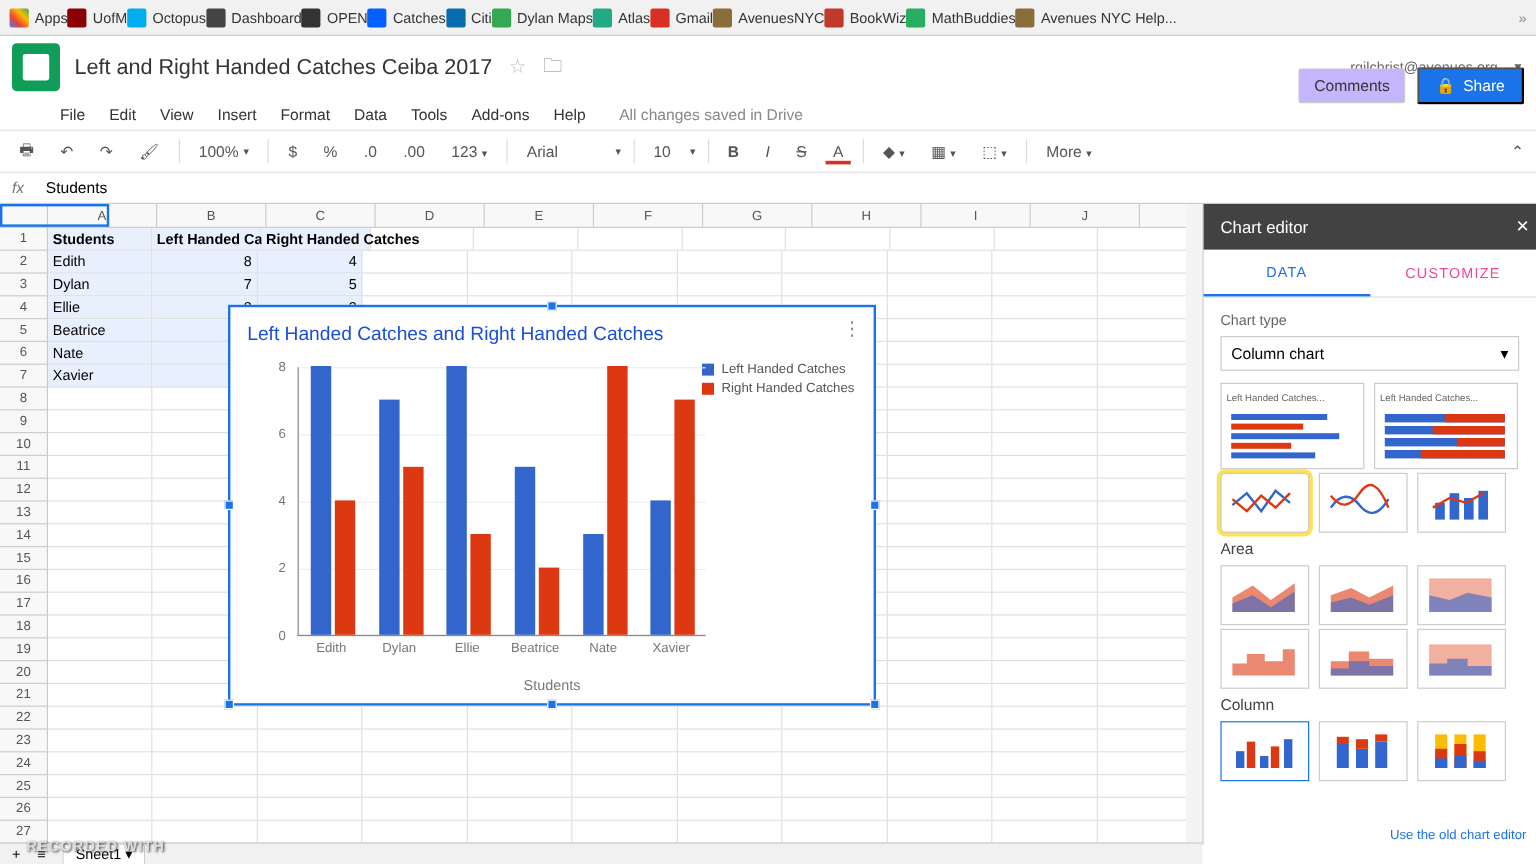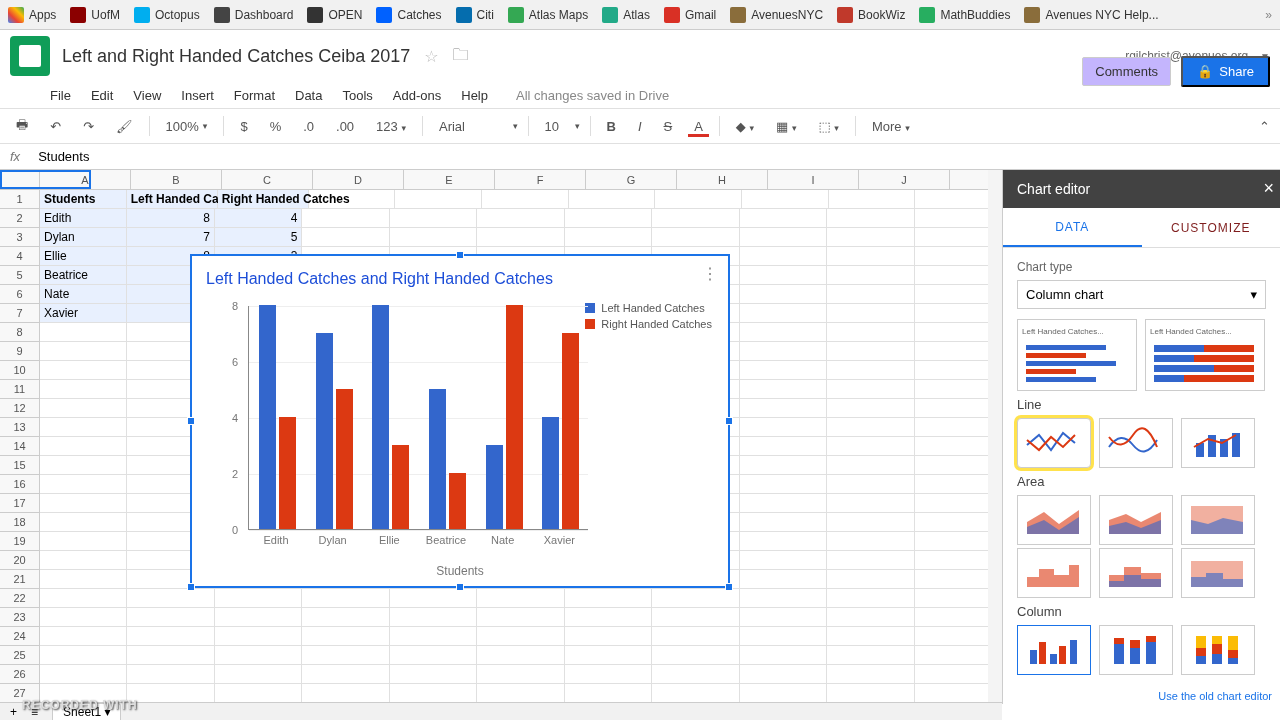--- a/index.html
+++ b/index.html
@@ -1,19 +1,19 @@
 <!DOCTYPE html>
 <html><head>
 <meta charset="utf-8">
 <style>
 * { margin:0; padding:0; box-sizing:border-box; font-family:Arial,sans-serif; }
 body { width:1280px; height:720px; overflow:hidden; background:#fff; position:relative; }
 
 
-.bookmarks { height:30px; background:#f1f1f1; border-bottom:1px solid #ccc; display:flex; align-items:center; padding:0 8px; gap:14px; font-size:12px; color:#333; }
+.bookmarks { height:30px; background:#f1f1f1; border-bottom:1px solid #ccc; display:flex; align-items:center; padding:0 8px; font-size:12px; color:#333; }
 .bookmarks .bm { display:flex; align-items:center; gap:5px; cursor:pointer; white-space:nowrap; }
 .bookmarks .ico { width:16px; height:16px; border-radius:2px; }
 
 
 .titlebar { height:52px; display:flex; align-items:center; padding:4px 10px; }
 .sheets-logo { width:40px; height:40px; background:#0f9d58; border-radius:4px; margin-right:12px; display:flex; align-items:center; justify-content:center; }
 .sheets-logo::after { content:""; width:22px; height:22px; background:#fff; border-radius:2px; }
 .doc-title { font-size:18px; color:#333; }
 .star { margin-left:14px; color:#bbb; font-size:16px; }
 .folder { margin-left:14px; color:#888; font-size:16px; }
@@ -76,21 +76,21 @@
 .bar-group { position:absolute; bottom:0; display:flex; gap:3px; align-items:flex-end; }
 .bar { width:17px; }
 .xlabel { position:absolute; top:236px; font-size:11px; color:#777; transform:translateX(-50%); }
 .chart-xlabel { text-align:center; font-size:12px; color:#777; margin-top:6px; }
 
 
 .editor { width:278px; background:#fff; border-left:1px solid #ccc; display:flex; flex-direction:column; position:relative; }
 .editor-header { height:38px; background:#424242; color:#fff; display:flex; align-items:center; padding:0 14px; font-size:14px; }
 .editor-close { position:absolute; right:6px; top:8px; color:#fff; font-size:18px; cursor:pointer; }
 .editor-tabs { display:flex; height:40px; border-bottom:1px solid #ddd; }
-.editor-tab { flex:1; display:flex; align-items:center; justify-content:center; font-size:12px; letter-spacing:1px; color:#7f1d1d; cursor:pointer; }
+.editor-tab { flex:1; display:flex; align-items:center; justify-content:center; font-size:12px; letter-spacing:1px; color:#ec4899; cursor:pointer; }
 .editor-tab.active { color:#1a73e8; border-bottom:2px solid #1a73e8; }
 .editor-body { padding:12px 14px; overflow:auto; flex:1; }
 .ed-label { font-size:12px; color:#666; margin-bottom:6px; }
 .ed-select { border:1px solid #ccc; padding:6px 8px; font-size:13px; display:flex; justify-content:space-between; align-items:center; margin-bottom:10px; cursor:pointer; }
 .thumb-row { display:flex; gap:8px; margin-bottom:3px; }
 .thumb { border:1px solid #ccc; background:#fff; cursor:pointer; position:relative; overflow:hidden; display:flex; align-items:center; justify-content:center; }
 .thumb.big { width:120px; height:72px; flex-direction:column; }
 .thumb.sm { width:74px; height:50px; }
 .thumb-title { font-size:8px; color:#666; padding:3px 4px; align-self:flex-start; }
 .thumb.highlight { box-shadow:0 0 0 3px #ffe24d; border-radius:4px; }
@@ -136,21 +136,21 @@
   <span class="bm">
       <span class="ico" style="background:#0061ff"></span>
       <span>Catches</span>
     </span>
   <span class="bm">
       <span class="ico" style="background:#056dae"></span>
       <span>Citi</span>
     </span>
   <span class="bm">
       <span class="ico" style="background:#34a853"></span>
-      <span>Atlas Maps</span>
+      <span>Dylan Maps</span>
     </span>
   <span class="bm">
       <span class="ico" style="background:#2a8"></span>
       <span>Atlas</span>
     </span>
   <span class="bm">
       <span class="ico" style="background:#d93025"></span>
       <span>Gmail</span>
     </span>
   <span class="bm">
@@ -751,21 +751,20 @@
               <rect x="54" y="6" width="50" height="7" fill="#dc3912"></rect>
               <rect x="4" y="16" width="100" height="7" fill="#3366cc"></rect>
               <rect x="44" y="16" width="60" height="7" fill="#dc3912"></rect>
               <rect x="4" y="26" width="100" height="7" fill="#3366cc"></rect>
               <rect x="64" y="26" width="40" height="7" fill="#dc3912"></rect>
               <rect x="4" y="36" width="100" height="7" fill="#3366cc"></rect>
               <rect x="34" y="36" width="70" height="7" fill="#dc3912"></rect>
             </svg>
         </div>
       </div>
-      <div class="section-lbl">Line</div>
       <div class="thumb-row">
         <div class="thumb sm highlight">
             <svg width="60" height="36">
               <polyline points="3,20 15,10 27,25 39,8 51,18" fill="none" stroke="#3366cc" stroke-width="2"></polyline>
               <polyline points="3,15 15,25 27,12 39,22 51,10" fill="none" stroke="#dc3912" stroke-width="2"></polyline>
             </svg>
           </div>
         <div class="thumb sm">
             <svg width="60" height="36">
               <path d="M3,22 Q15,5 27,20 T51,15" fill="none" stroke="#3366cc" stroke-width="2"></path>

